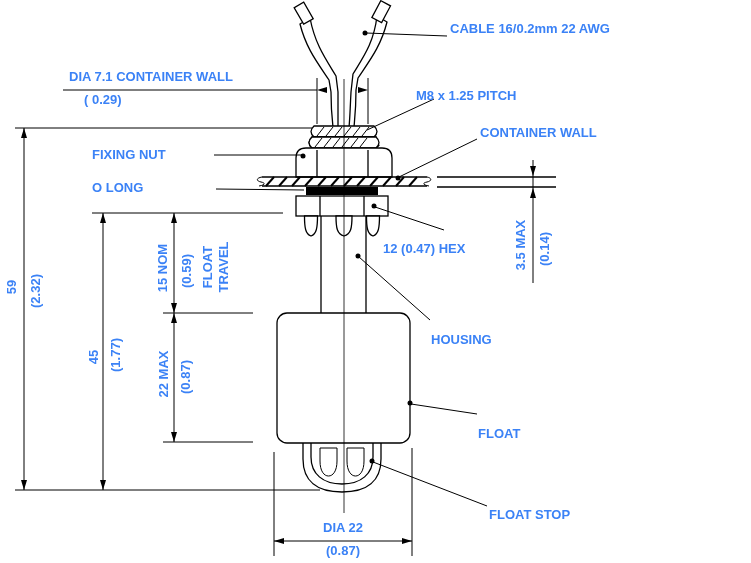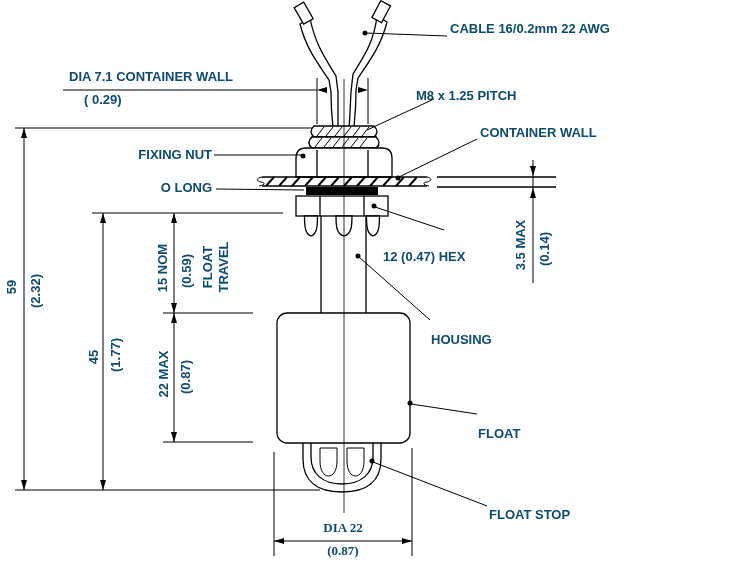--- a/index.html
+++ b/index.html
@@ -1,24 +1,24 @@
 <!DOCTYPE html>
 <html><head>
 <meta charset="utf-8">
 <style>
   html,body{margin:0;padding:0;background:#fff;}
   .stage{
     position:relative;width:751px;height:563px;background:#fff;overflow:hidden;
-    font-family:"Liberation Sans",sans-serif;font-weight:bold;color:#0c4a6e;
+    font-family:"Liberation Sans",sans-serif;font-weight:bold;color:#3b82f6;
   }
   .stage svg{position:absolute;left:0;top:0;}
   .lbl{position:absolute;font-size:13px;line-height:16px;white-space:nowrap;}
   .rot{transform:translate(-50%,-50%) rotate(-90deg);transform-origin:center;text-align:center;}
-  .ra{text-align:right;}
-  .ctr{text-align:center;font-family:Liberation Serif, serif;}
+  .ra{text-align:left;}
+  .ctr{text-align:center;}
   .ln{stroke:#000;fill:none;stroke-width:1.3px;}
   .tn{stroke:#000;fill:none;stroke-width:1px;}
   .fw{fill:#fff;stroke:#000;stroke-width:1.3px;}
   .fb{fill:#000;stroke:none;}
   .ht{stroke:#000;stroke-width:2px;}
 </style>
 </head>
 <body>
 
 <div class="stage">
@@ -180,21 +180,21 @@
 
   <div class="lbl" style="left:450px;top:21px">
     <div>CABLE 16/0.2mm 22 AWG</div>
   </div>
   <div class="lbl" style="left:416px;top:88px">M8 x 1.25 PITCH</div>
   <div class="lbl" style="left:69px;top:69px">DIA 7.1 CONTAINER WALL</div>
   <div class="lbl" style="left:84px;top:92px">( 0.29)</div>
   <div class="lbl ra" style="left:92px;top:147px;width:120px">FIXING NUT</div>
   <div class="lbl ra" style="left:92px;top:180px;width:120px">O LONG</div>
   <div class="lbl" style="left:480px;top:125px">CONTAINER WALL</div>
-  <div class="lbl" style="left:383px;top:249px">12 (0.47) HEX</div>
+  <div class="lbl" style="left:383px;top:241px">12 (0.47) HEX</div>
   <div class="lbl" style="left:431px;top:332px">HOUSING</div>
   <div class="lbl" style="left:478px;top:426px">FLOAT</div>
   <div class="lbl" style="left:489px;top:507px">FLOAT STOP</div>
 
   <div class="lbl ctr" style="left:293px;top:520px;width:100px">DIA 22</div>
   <div class="lbl ctr" style="left:293px;top:543px;width:100px">(0.87)</div>
 
   <div class="lbl rot" style="left:12px;top:287px">59</div>
   <div class="lbl rot" style="left:36px;top:291px">(2.32)</div>
   <div class="lbl rot" style="left:94px;top:357px">45</div>

